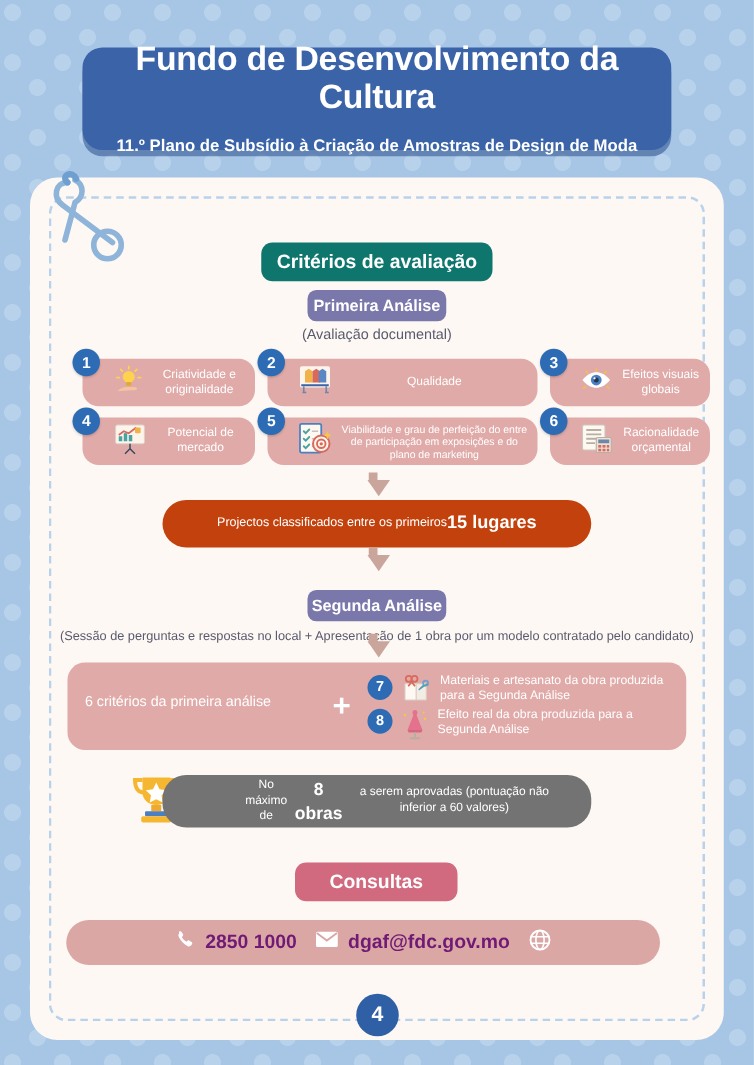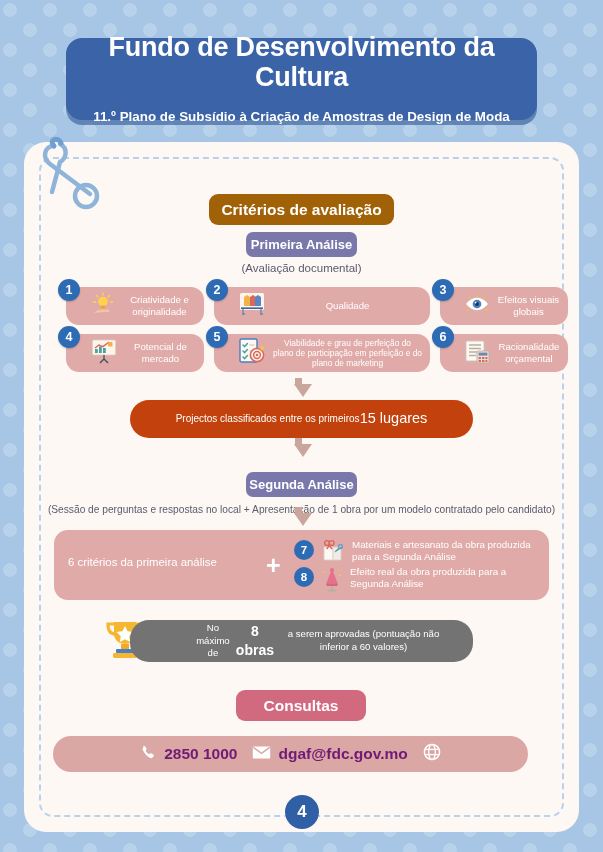--- a/index.html
+++ b/index.html
@@ -41,21 +41,21 @@
   #safety-pin{position:absolute;left:10px;top:-12px;width:70px;height:82px;}
 
   .content{position:absolute;left:0;top:0;width:555px;}
 
   
   .pill{
     display:inline-block;border-radius:17px;color:#fff;font-weight:bold;text-align:center;
   }
   #criterios-pill{
     position:absolute;left:185px;top:52px;width:185px;height:31px;line-height:31px;
-    background:#a16207;font-size:15.5px;border-radius:9px;
+    background:#0f766e;font-size:15.5px;border-radius:9px;
   }
   #primeira-pill{
     position:absolute;left:222px;top:90px;width:111px;height:25px;line-height:25px;
     background:#7a77ab;font-size:13px;border-radius:7px;
   }
   #primeira-note{
     position:absolute;left:0;top:120px;width:555px;text-align:center;
     font-size:11.5px;color:#5a5a6e;
   }
 
@@ -95,21 +95,21 @@
   #arrow3{left:270px;top:371px;}
   #stem3{left:271px;top:365px;height:8px;}
 
   
   #band15{
     position:absolute;left:106px;top:258px;width:343px;height:38px;
     background:#c2410c;border-radius:19px;
     display:flex;align-items:center;justify-content:center;text-align:center;
     color:#fff;font-size:10px;line-height:1.35;padding:0 14px;box-sizing:border-box;
   }
-  #band15 .big{font-size:14.5px;font-weight:normal;vertical-align:-1px;}
+  #band15 .big{font-size:14.5px;font-weight:bold;vertical-align:-1px;}
 
   #segunda-pill{
     position:absolute;left:222px;top:330px;width:111px;height:25px;line-height:25px;
     background:#7a77ab;font-size:13px;border-radius:7px;
   }
   #segunda-note{
     position:absolute;left:0;top:362px;width:555px;text-align:center;
     font-size:10.2px;color:#5a5a6e;
   }
 
@@ -263,21 +263,21 @@
           </g>
           <g stroke="#c9c0b6" stroke-width="1.2">
               <path d="M11.5 8h5M11.5 14h5M11.5 20h5"></path>
             </g>
           <circle cx="19" cy="18" r="6.6" fill="#fdf4ec" stroke="#d86a5c" stroke-width="1.6"></circle>
           <circle cx="19" cy="18" r="3.4" fill="none" stroke="#d86a5c" stroke-width="1.5"></circle>
           <circle cx="19" cy="18" r="1.3" fill="#d86a5c"></circle>
           <path d="M24 8l1 2.2 2.2 1-2.2 1-1 2.2-1-2.2-2.2-1 2.2-1z" fill="#f2c84a"></path>
         </svg>
       </span>
-      <span class="ctxt">Viabilidade e grau de perfeição do plano de participação em perfeição e do plano de marketing</span>
+      <span class="ctxt">Viabilidade e grau de perfeição do entre de participação em exposições e do plano de marketing</span>
     </div>
 
     <div class="crit" id="crit6">
       <div class="badge">6</div>
       <span class="ico">
         <svg width="27" height="25" viewBox="0 0 27 25">
           <rect x="2" y="2" width="18" height="20" rx="1.2" fill="#fdf8f2" stroke="#cfc5ba" stroke-width=".9"></rect>
           <g stroke="#b9aea2" stroke-width="1.5">
               <path d="M5 6h12M5 9.5h12M5 13h9M5 16.5h7"></path>
             </g>

